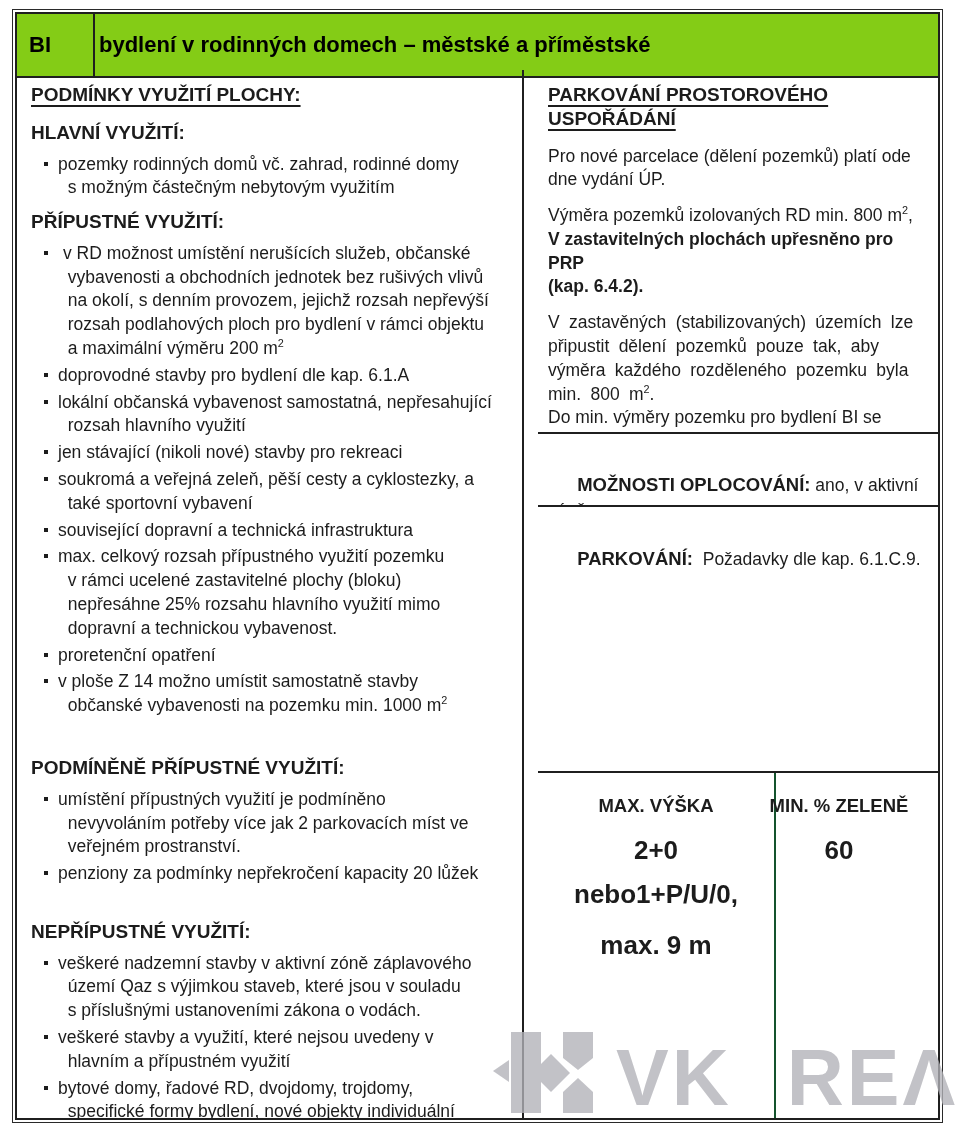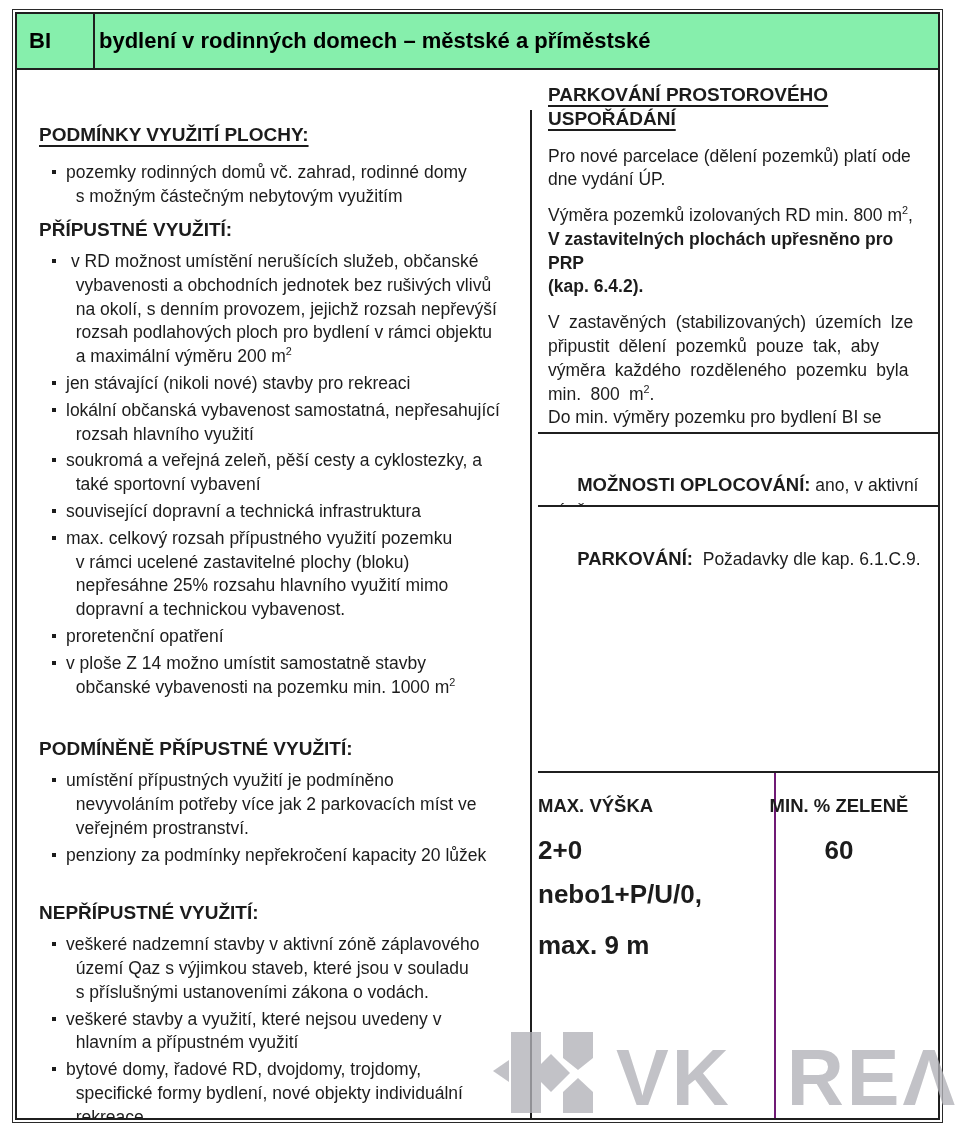--- a/index.html
+++ b/index.html
@@ -2,26 +2,26 @@
 <html><head>
 <meta charset="utf-8">
 <style>
   html,body{margin:0;padding:0;background:#fff;}
   .page{position:relative;width:955px;height:1130px;background:#ffffff;overflow:hidden;
         font-family:"Liberation Sans",sans-serif;color:#1c1c1c;}
   .sheet{position:absolute;left:15px;top:12px;width:925px;height:1108px;box-sizing:border-box;
          border:2px solid #1f1f1f;outline:1px solid #2a2a2a;outline-offset:2px;background:#fff;}
   .cell{position:absolute;box-sizing:border-box;overflow:hidden;}
   
-  .hdr{left:0;top:0;right:0;height:56px;background:#86efac;border-bottom:2px solid #1f1f1f;display:flex;}
+  .hdr{left:0;top:0;right:0;height:64px;background:#84cc16;border-bottom:2px solid #1f1f1f;display:flex;}
   .hdr-code{width:78px;border-right:2px solid #1f1f1f;display:flex;align-items:center;box-sizing:border-box;
             padding-left:12px;font-size:22px;font-weight:bold;color:#000;}
   .hdr-title{flex:1;display:flex;align-items:center;padding-left:4px;font-size:22px;font-weight:bold;color:#000;}
   
-  .col-left{left:12px;top:56px;width:503px;bottom:0;border-right:2px solid #1f1f1f;padding:13px 6px 0 10px;margin-top:40px;}
+  .col-left{left:4px;top:56px;width:503px;bottom:0;border-right:2px solid #1f1f1f;padding:13px 6px 0 10px;}
   .h{font-size:19px;font-weight:bold;line-height:1.25;margin:0 0 6px 0;}
   .h.u{text-decoration:underline;text-decoration-thickness:2px;text-underline-offset:4px;margin-bottom:14px;}
   .sec{margin-top:10px;}
   .sec.gap-lg{margin-top:38px;}
   .sec.gap-md{margin-top:34px;}
   ul.blist{list-style:none;margin:8px 0 0 0;padding:0;}
   ul.blist li{position:relative;padding-left:27px;margin:0 0 3px 0;font-size:17.5px;line-height:1.36;
               white-space:pre-wrap;}
   ul.blist li::before{content:"";position:absolute;left:13px;top:9px;width:4px;height:4px;background:#1c1c1c;}
   sup{font-size:0.62em;line-height:0;}
@@ -29,21 +29,21 @@
   
   .cell-spatial{left:521px;top:56px;right:0;height:364px;border-bottom:2px solid #1f1f1f;padding:13px 10px 0 10px;}
   .cell-spatial p{margin:0 0 12px 0;font-size:17.5px;line-height:1.36;white-space:pre-wrap;}
   .cell-spatial .just{word-spacing:4.5px;margin-bottom:0;}
   .cell-spatial .nogap{margin:0;}
   .cell-fence{left:521px;top:420px;right:0;height:73px;border-bottom:2px solid #1f1f1f;padding:13px 10px 0 10px;
               font-size:17.5px;line-height:1.42;white-space:pre-wrap;}
   .cell-park{left:521px;top:493px;right:0;height:266px;border-bottom:2px solid #1f1f1f;padding:14px 10px 0 10px;
              font-size:17.5px;line-height:1.4;white-space:pre-wrap;}
   .lbl{font-weight:bold;font-size:18.5px;}
-  .cell-bl{left:521px;top:759px;bottom:0;width:238px;border-right:2px solid #701a75;}
+  .cell-bl{left:521px;top:759px;bottom:0;width:238px;border-right:2px solid #14532d;text-align:center;}
   .cell-br{left:723px;top:759px;bottom:0;right:0;text-align:center;border-radius:24px;}
   .box-lbl{margin-top:22px;font-size:18.5px;font-weight:bold;}
   .big{font-size:26px;font-weight:bold;}
   .v1{margin-top:18px;}
   .v2{margin-top:13px;}
   .v3{margin-top:20px;}
   .green-val{margin-top:18px;}
   
   .watermark{position:absolute;left:492px;top:1024px;height:106px;width:470px;z-index:5;opacity:0.78;
              color:#b2b2b8;display:flex;align-items:flex-start;pointer-events:none;}
@@ -61,37 +61,39 @@
 
     <div class="cell hdr">
       <div class="hdr-code">BI</div>
       <div class="hdr-title">bydlení v rodinných domech – městské a příměstské</div>
     </div>
 
     <div class="cell col-left">
       <div class="h u">PODMÍNKY VYUŽITÍ PLOCHY:</div>
 
       <div class="sec">
+        <div class="h">HLAVNÍ VYUŽITÍ:</div>
         <ul class="blist">
           <li><span class="txt">pozemky rodinných domů vč. zahrad, rodinné domy
   s možným částečným nebytovým využitím</span></li>
         </ul>
       </div>
 
       <div class="sec">
         <div class="h">PŘÍPUSTNÉ VYUŽITÍ:</div>
         <ul class="blist">
           <li><span class="txt"> v RD možnost umístění nerušících služeb, občanské
   vybavenosti a obchodních jednotek bez rušivých vlivů
   na okolí, s denním provozem, jejichž rozsah nepřevýší
   rozsah podlahových ploch pro bydlení v rámci objektu
   a maximální výměru 200 m</span><sup>2</sup></li>
-          <li><span class="txt">jen stávající (nikoli nové) stavby pro rekreaci</span></li>
+          <li><span class="txt">doprovodné stavby pro bydlení dle kap. 6.1.A</span></li>
           <li><span class="txt">lokální občanská vybavenost samostatná, nepřesahující
   rozsah hlavního využití</span></li>
+          <li><span class="txt">jen stávající (nikoli nové) stavby pro rekreaci</span></li>
           <li><span class="txt">soukromá a veřejná zeleň, pěší cesty a cyklostezky, a
   také sportovní vybavení</span></li>
           <li><span class="txt">související dopravní a technická infrastruktura</span></li>
           <li><span class="txt">max. celkový rozsah přípustného využití pozemku
   v rámci ucelené zastavitelné plochy (bloku)
   nepřesáhne 25% rozsahu hlavního využití mimo
   dopravní a technickou vybavenost.</span></li>
           <li><span class="txt">proretenční opatření</span></li>
           <li><span class="txt">v ploše Z 14 možno umístit samostatně stavby
   občanské vybavenosti na pozemku min. 1000 m</span><sup>2</sup></li>

